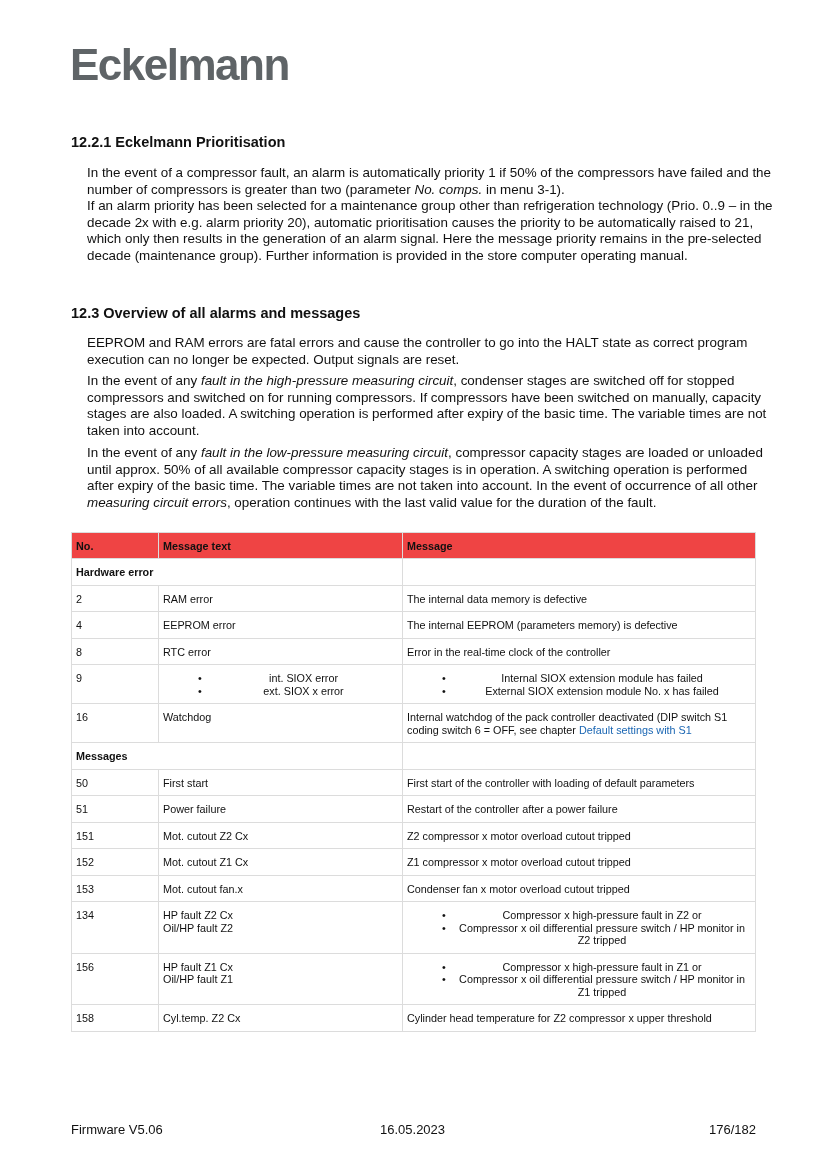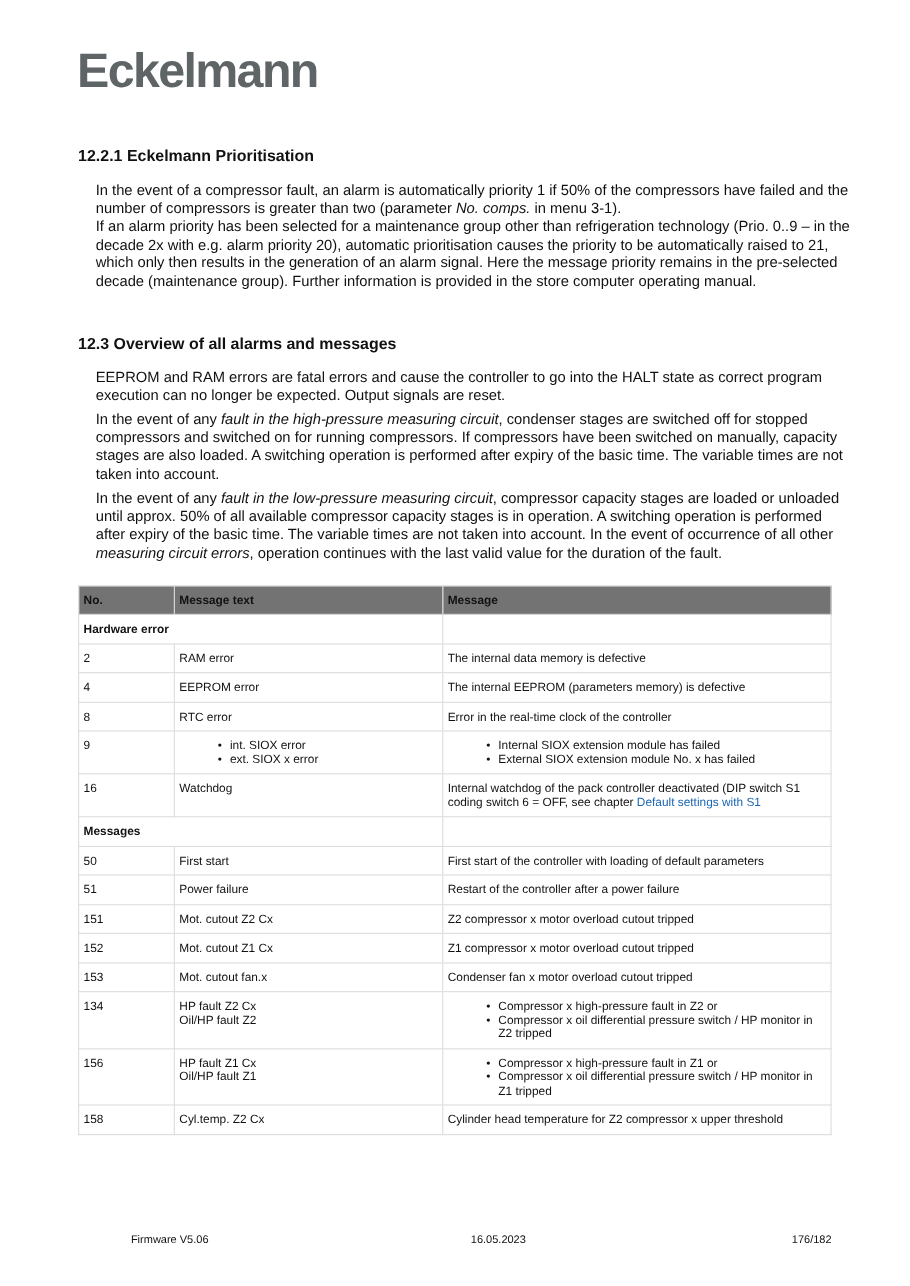--- a/index.html
+++ b/index.html
@@ -4,29 +4,29 @@
   <style>
     html, body { margin: 0; padding: 0; background: #ffffff; }
     body { width: 827px; height: 1169px; position: relative; overflow: hidden; font-family: "Liberation Sans", sans-serif; color: #111; }
     .logo { position: absolute; left: 70px; top: 40px; font-family: "Liberation Sans", sans-serif; font-weight: bold; font-size: 44px; color: #5f6467; letter-spacing: -1.5px; }
     .content { position: absolute; left: 71px; top: 0; width: 685px; }
     h2 { font-size: 14.5px; font-weight: bold; margin: 0; position: absolute; left: 0; }
     p { font-size: 13.4px; line-height: 16.7px; margin: 0; position: absolute; left: 16px; width: 688px; }
     .link { color: #1a66b3; }
     table { position: absolute; left: 71px; top: 532px; width: 685px; border-collapse: collapse; font-size: 10.8px; }
     td, th { border: 1px solid #dcdcdc; padding: 0 4px; vertical-align: top; text-align: left; }
-    th { background: #737373; font-weight: bold; height: 24px; vertical-align: middle; padding-top: 1px; }
+    th { background: #ef4444; font-weight: bold; height: 24px; vertical-align: middle; padding-top: 1px; }
     td { padding-top: 7px; padding-bottom: 6px; line-height: 12.5px; }
     tr.group td { font-weight: bold; }
     .c1 { width: 78px; }
     .c2 { width: 235px; }
     ul { margin: 0; padding-left: 46px; list-style: none; }
-    ul li { position: relative; }
+    ul li { position: relative; text-align: center; }
     ul li::before { content: "•"; position: absolute; left: -11px; }
-    .footer { position: absolute; top: 1122px; font-size: 10px; margin-left: 48px; }
+    .footer { position: absolute; top: 1122px; font-size: 13px; }
   </style>
 </head>
 <body>
 
 <div class="logo">Eckelmann</div>
 
 <div class="content">
   <h2 style="top:134px">12.2.1  Eckelmann Prioritisation</h2>
   <p style="top:165px"><span>In the event of a compressor fault, an alarm is automatically priority 1 if 50% of the compressors have failed and the number of compressors is greater than two (parameter </span><em>No. comps.</em><span> in menu 3-1).</span></p>
   <p style="top:198px">If an alarm priority has been selected for a maintenance group other than refrigeration technology (Prio. 0..9 – in the decade 2x with e.g. alarm priority 20), automatic prioritisation causes the priority to be automatically raised to 21, which only then results in the generation of an alarm signal. Here the message priority remains in the pre-selected decade (maintenance group). Further information is provided in the store computer operating manual.</p>

